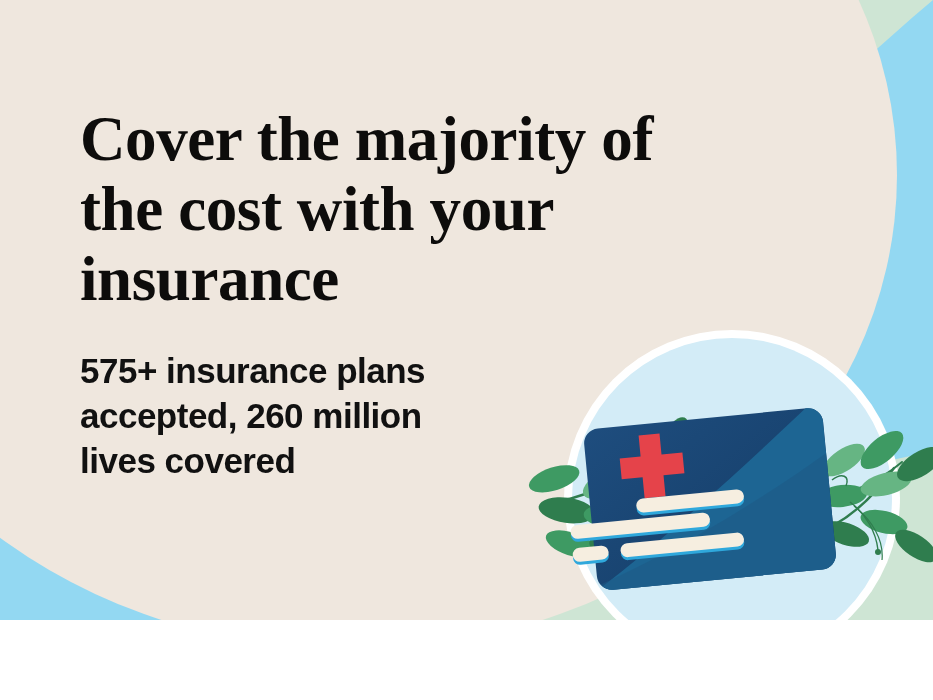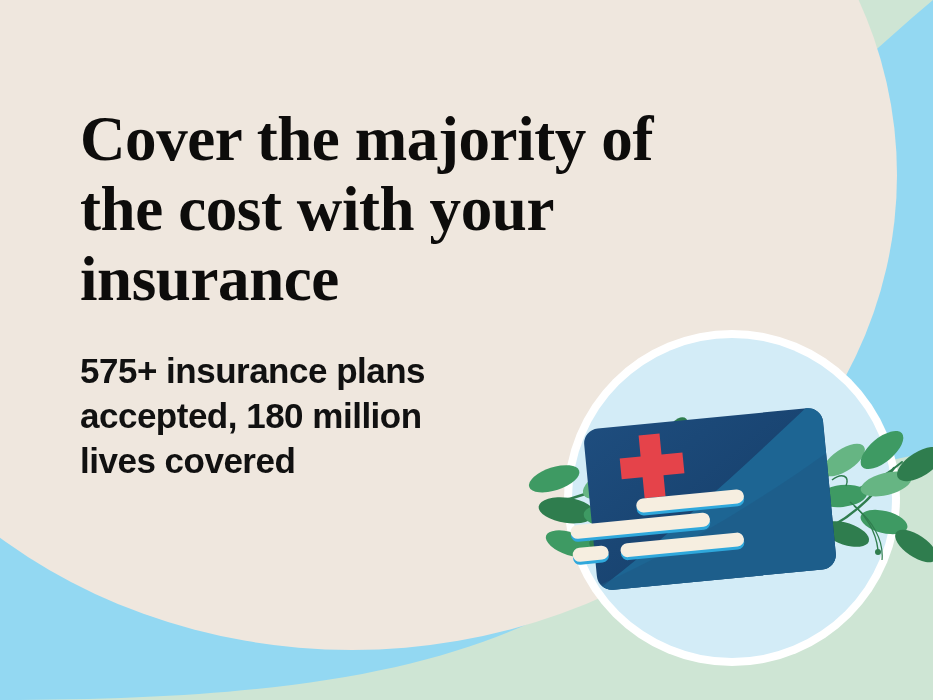--- a/index.html
+++ b/index.html
@@ -3,21 +3,21 @@
 <meta charset="utf-8">
 <style>
   html, body {
     margin: 0;
     padding: 0;
     background: #ffffff;
   }
   #slide {
     position: relative;
     width: 933px;
-    height: 700px;
+    height: 620px;
     overflow: hidden;
     font-family: "Liberation Sans", sans-serif;
     background: #CEE5D4;
   }
   #bg-svg {
     position: absolute;
     left: 0;
     top: 0;
     width: 933px;
     height: 700px;
@@ -81,21 +81,21 @@
              C 760 158 850 70 933 0 Z"></path>
 
     <ellipse cx="352" cy="175" rx="545" ry="475" fill="#EFE7DE"></ellipse>
   </svg>
 
   <div class="text-block">
     <h1 id="headline">Cover the majority of
 the cost with your
 insurance</h1>
     <p id="subheadline">575+ insurance plans
-accepted, 180 million
+accepted, 260 million
 lives covered</p>
   </div>
 
   <div id="illustration">
     <svg id="illus-svg" viewBox="0 0 413 390">
 
       <defs>
         <clipPath id="clip-card">
           <rect x="70" y="108" width="240" height="162" rx="15" ry="15"></rect>
         </clipPath>

